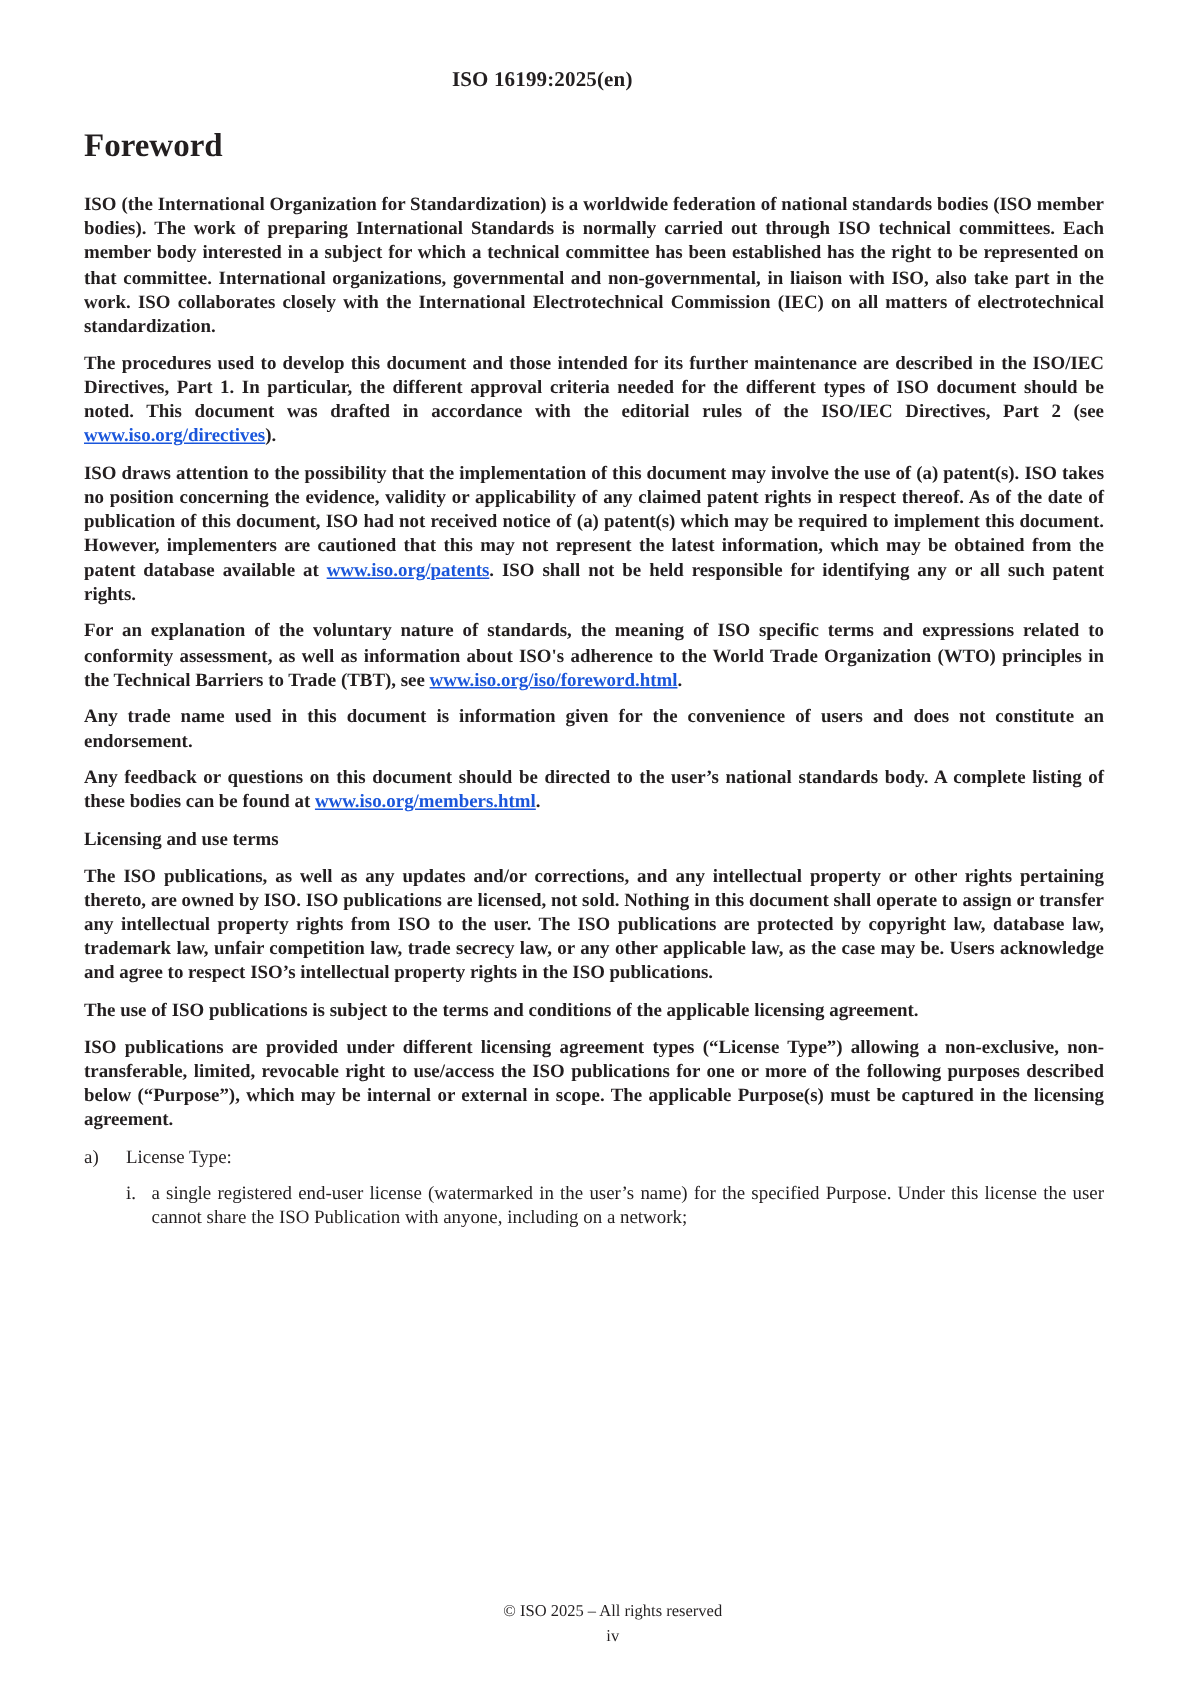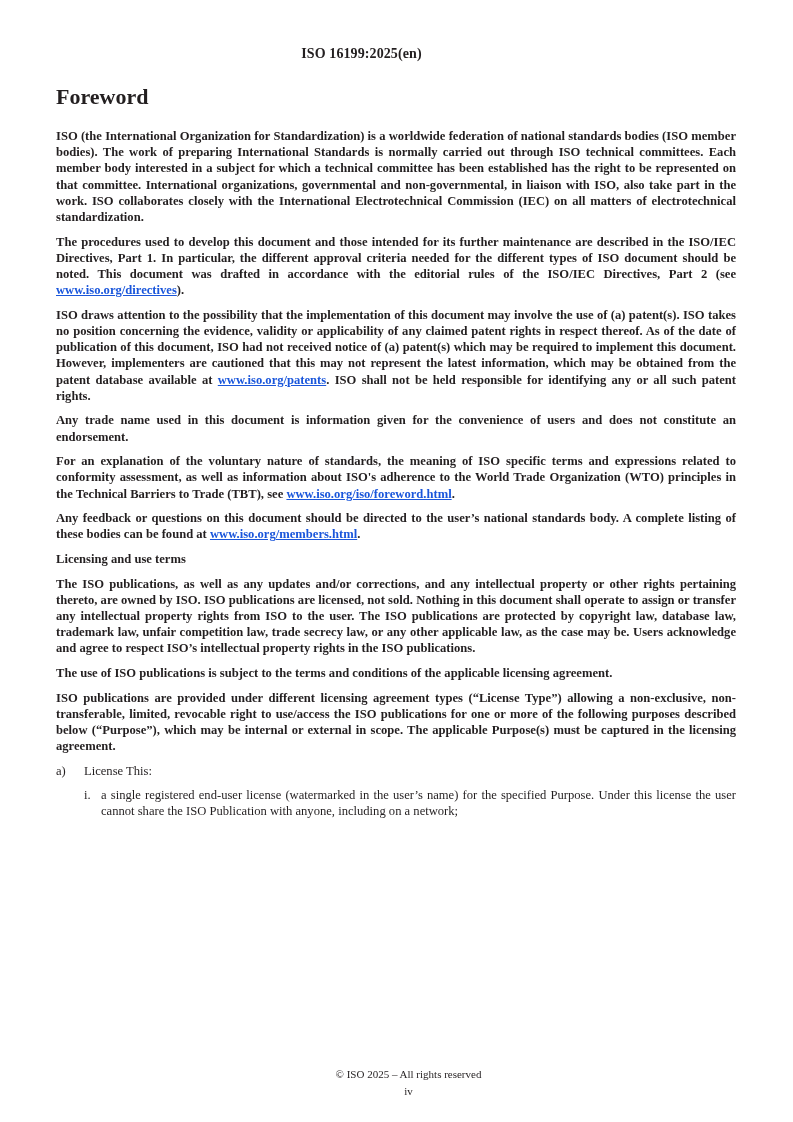--- a/index.html
+++ b/index.html
@@ -26,36 +26,36 @@
 
 <h1 class="title">Foreword</h1>
 
 <div class="content">
   <p>ISO (the International Organization for Standardization) is a worldwide federation of national standards bodies (ISO member bodies). The work of preparing International Standards is normally carried out through ISO technical committees. Each member body interested in a subject for which a technical committee has been established has the right to be represented on that committee. International organizations, governmental and non-governmental, in liaison with ISO, also take part in the work. ISO collaborates closely with the International Electrotechnical Commission (IEC) on all matters of electrotechnical standardization.</p>
 
   <p><span>The procedures used to develop this document and those intended for its further maintenance are described in the ISO/IEC Directives, Part 1. In particular, the different approval criteria needed for the different types of ISO document should be noted. This document was drafted in accordance with the editorial rules of the ISO/IEC Directives, Part 2 (see </span><a href="#">www.iso.org/directives</a><span>).</span></p>
 
   <p><span>ISO draws attention to the possibility that the implementation of this document may involve the use of (a) patent(s). ISO takes no position concerning the evidence, validity or applicability of any claimed patent rights in respect thereof. As of the date of publication of this document, ISO had not received notice of (a) patent(s) which may be required to implement this document. However, implementers are cautioned that this may not represent the latest information, which may be obtained from the patent database available at </span><a href="#">www.iso.org/patents</a><span>. ISO shall not be held responsible for identifying any or all such patent rights.</span></p>
 
+  <p><span>For an explanation of the voluntary nature of standards, the meaning of ISO specific terms and expressions related to conformity assessment, as well as information about ISO's adherence to the World Trade Organization (WTO) principles in the Technical Barriers to Trade (TBT), see </span><a href="#">www.iso.org/iso/foreword.html</a><span>.</span></p>
+
   <p>Any trade name used in this document is information given for the convenience of users and does not constitute an endorsement.</p>
-
-  <p><span>For an explanation of the voluntary nature of standards, the meaning of ISO specific terms and expressions related to conformity assessment, as well as information about ISO's adherence to the World Trade Organization (WTO) principles in the Technical Barriers to Trade (TBT), see </span><a href="#">www.iso.org/iso/foreword.html</a><span>.</span></p>
 
 
   <p><span>Any feedback or questions on this document should be directed to the user’s national standards body. A complete listing of these bodies can be found at </span><a href="#">www.iso.org/members.html</a><span>.</span></p>
 
   <div class="subhead">Licensing and use terms</div>
 
   <p>The ISO publications, as well as any updates and/or corrections, and any intellectual property or other rights pertaining thereto, are owned by ISO. ISO publications are licensed, not sold. Nothing in this document shall operate to assign or transfer any intellectual property rights from ISO to the user. The ISO publications are protected by copyright law, database law, trademark law, unfair competition law, trade secrecy law, or any other applicable law, as the case may be. Users acknowledge and agree to respect ISO’s intellectual property rights in the ISO publications.</p>
   <p>The use of ISO publications is subject to the terms and conditions of the applicable licensing agreement.</p>
   <p>ISO publications are provided under different licensing agreement types (“License Type”) allowing a non-exclusive, non-transferable, limited, revocable right to use/access the ISO publications for one or more of the following purposes described below (“Purpose”), which may be internal or external in scope. The applicable Purpose(s) must be captured in the licensing agreement.</p>
 
   <div class="list-a">
     <span class="lbl">a)</span>
-    <span>License This:</span>
+    <span>License Type:</span>
   </div>
 
   <div class="list-i">
     <span class="lbl">i.</span>
     <span class="txt">a single registered end-user license (watermarked in the user’s name) for the specified Purpose. Under this license the user cannot share the ISO Publication with anyone, including on a network;</span>
   </div>
 </div>
 
 <div class="footer">
   <div>© ISO 2025 – All rights reserved</div>

